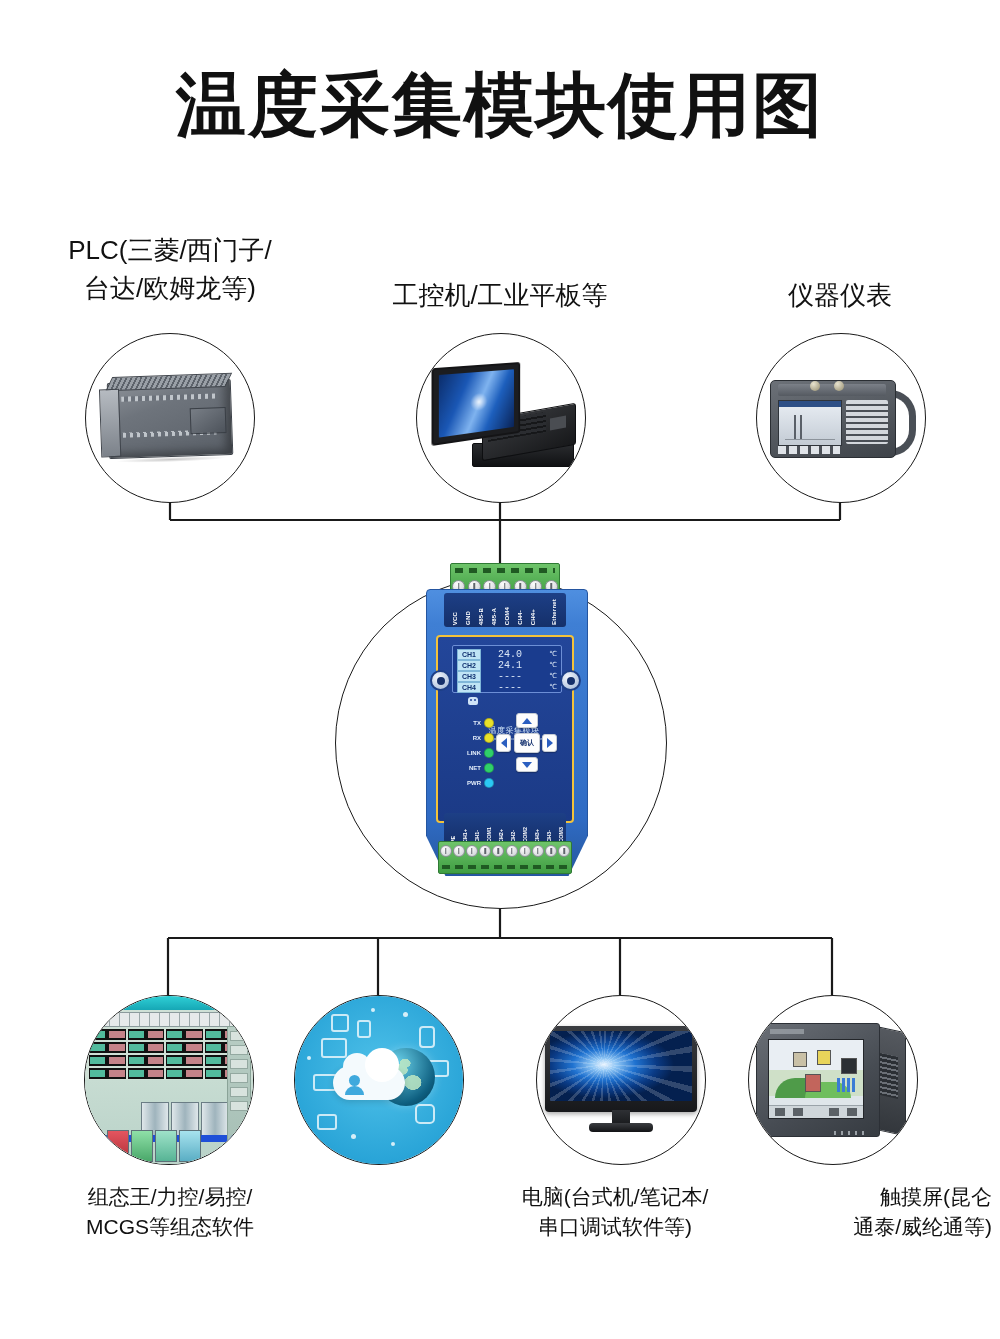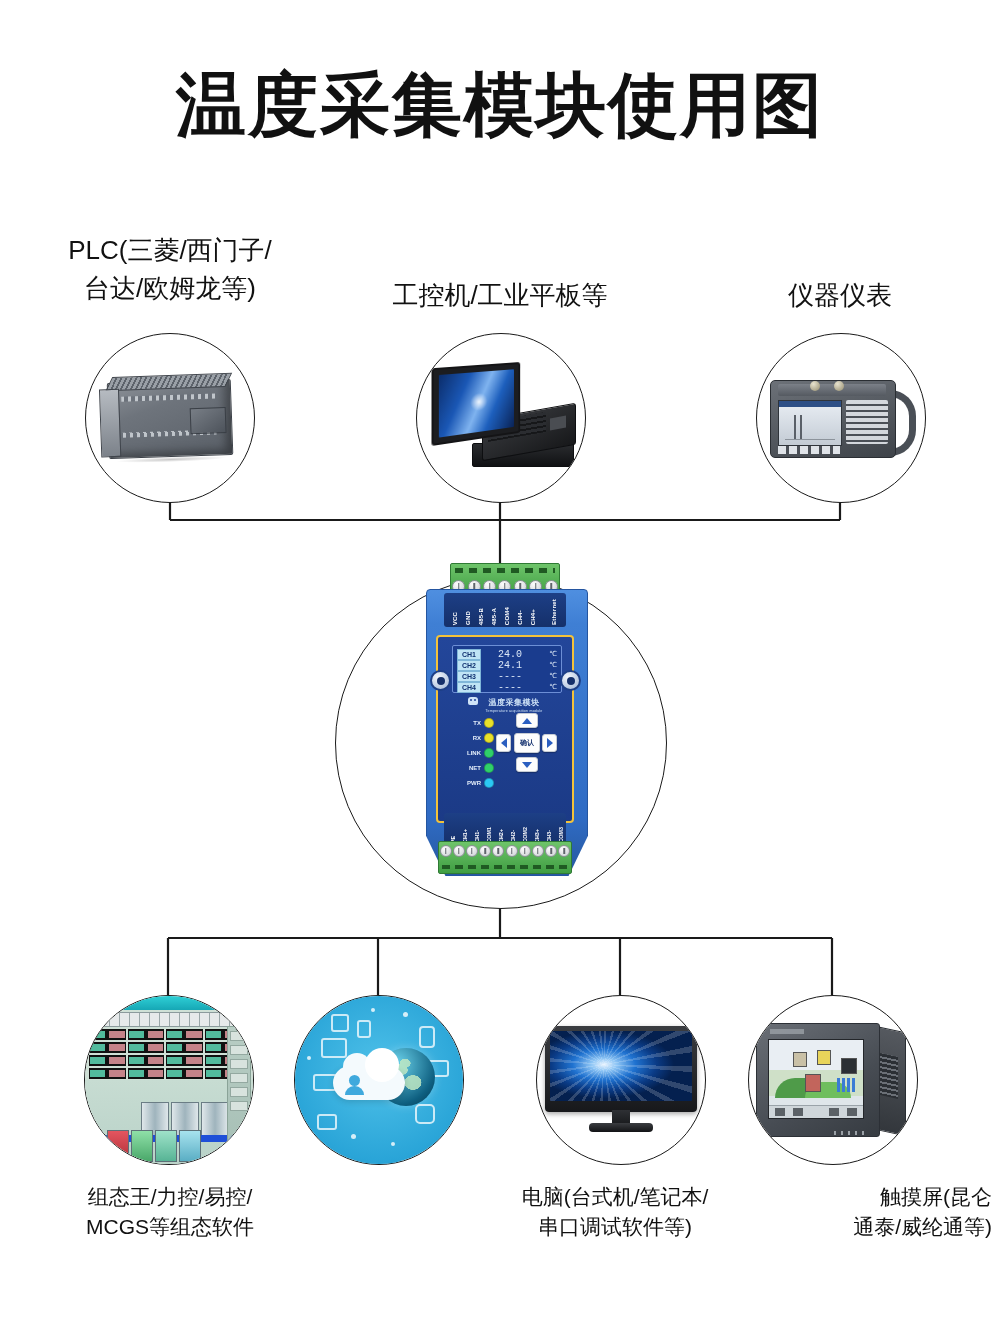--- a/index.html
+++ b/index.html
@@ -291,21 +291,21 @@
   }
   .mod-screen .row{display:flex;align-items:center;height:10px;margin-bottom:1px;}
   .mod-screen .ch{
     background:#bfe4f5;color:#10306f;font-size:7px;font-weight:bold;width:22px;text-align:center;
     border:1px solid #7fb6d8;line-height:9px;
   }
   .mod-screen .val{flex:1;text-align:center;color:#dce8f7;font-size:10px;font-family:"Liberation Mono",monospace;}
   .mod-screen .unit{width:18px;text-align:right;color:#dce8f7;font-size:7px;}
 
   .mod-brand{position:absolute;left:28px;top:60px;width:96px;text-align:center;color:#cfe3f7;}
-  .mod-brand .zh{font-size:8px;font-weight:bold;letter-spacing:.5px;}
+  .mod-brand .zh{font-size:8px;font-weight:normal;letter-spacing:.5px;margin-top:28px;}
   .mod-brand .en{font-size:3.6px;letter-spacing:.2px;margin-top:.5px;}
   .mod-brand .bot{
     position:absolute;left:2px;top:0px;width:10px;height:8px;border-radius:3px 3px 2px 2px;background:#cfe3f7;
   }
   .mod-brand .bot:before{content:"";position:absolute;left:2px;top:2px;width:2px;height:2px;background:#23469a;border-radius:50%;}
   .mod-brand .bot:after{content:"";position:absolute;right:2px;top:2px;width:2px;height:2px;background:#23469a;border-radius:50%;}
 
   .leds{position:absolute;left:12px;top:78px;width:44px;}
   .leds .led{display:flex;align-items:center;justify-content:flex-end;height:15px;}
   .leds .nm{color:#e4eefb;font-size:6px;font-weight:bold;margin-right:3px;}

